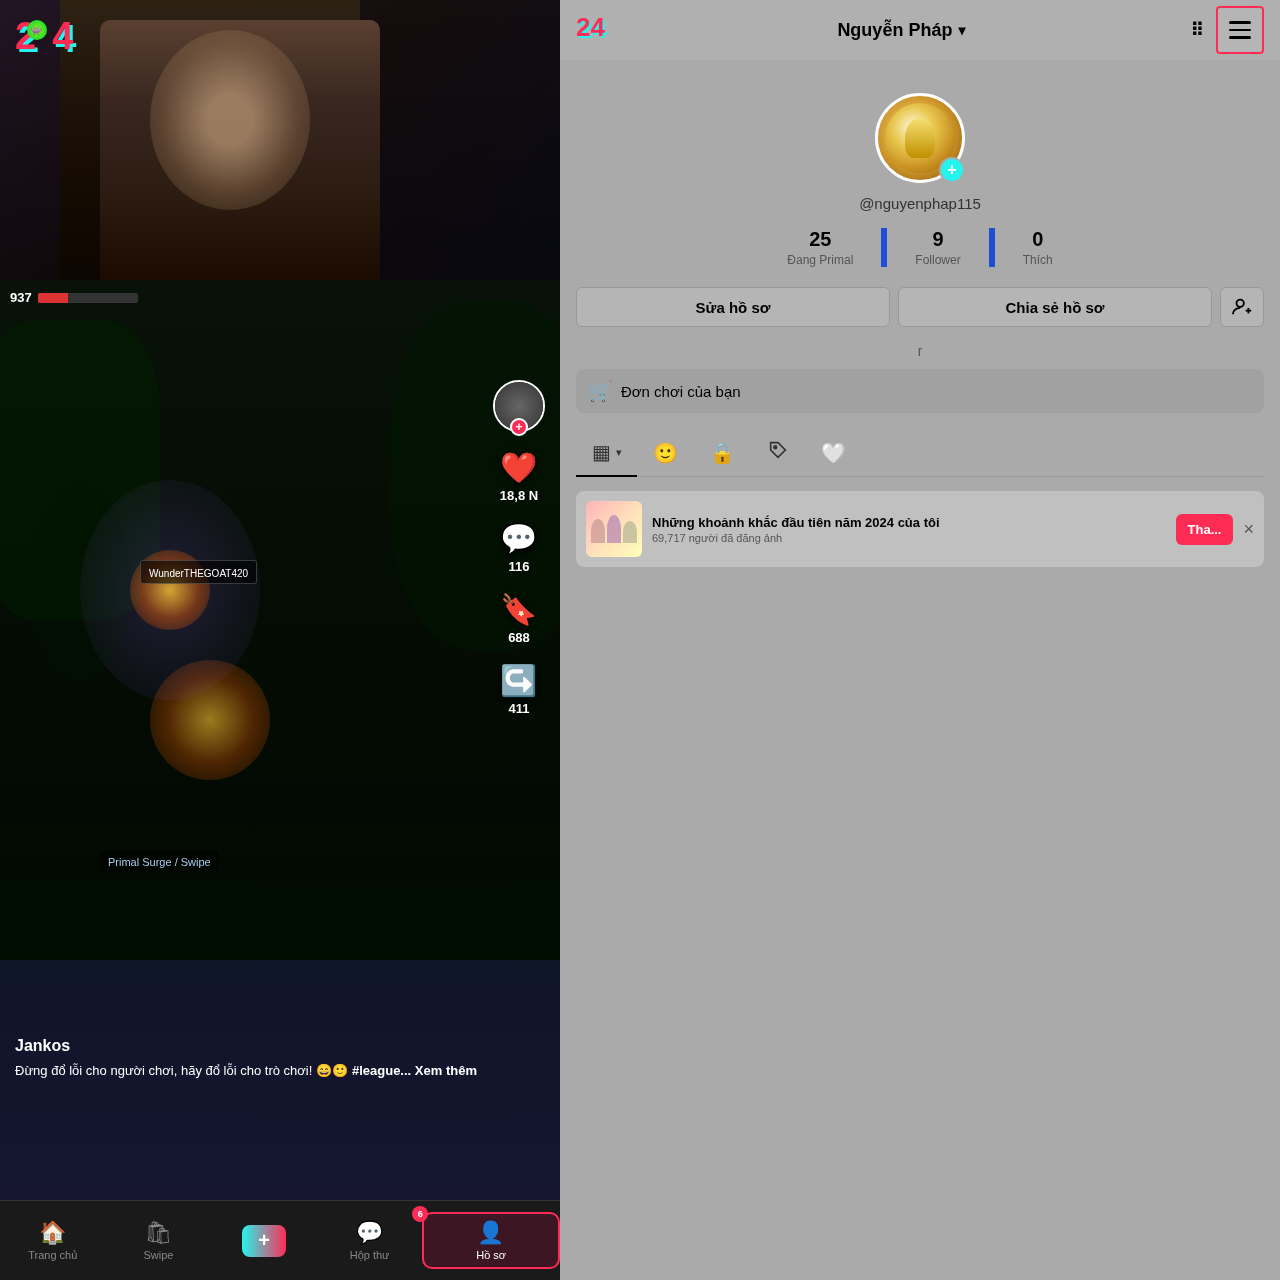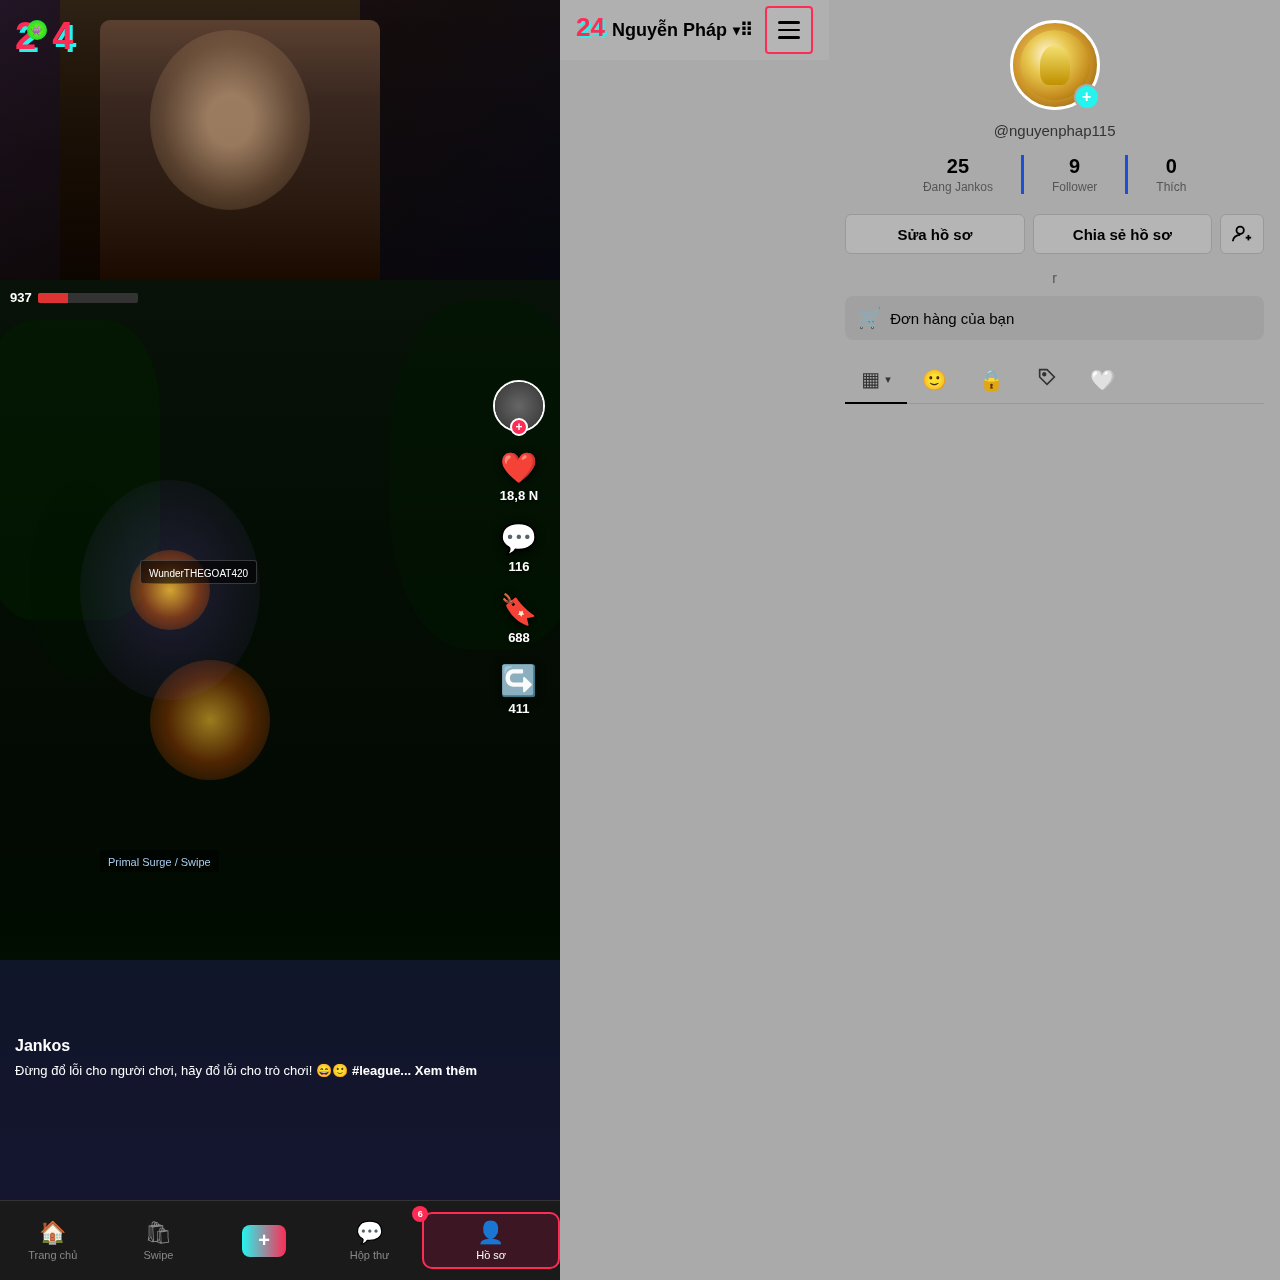--- a/index.html
+++ b/index.html
@@ -39,21 +39,21 @@
     .nav-label { color: #888; font-size: 11px; }
     .nav-icon { font-size: 22px; color: #888; }
     .nav-plus { width: 44px; height: 32px; background: linear-gradient(90deg, #25f4ee, #fe2c55); border-radius: 8px; display: flex; align-items: center; justify-content: center; color: #fff; font-size: 20px; font-weight: bold; position: relative; }
     .nav-plus::before { content: ''; position: absolute; left: -8px; top: 0; width: 16px; height: 32px; background: #25f4ee; border-radius: 8px; z-index: -1; }
     .nav-plus::after { content: ''; position: absolute; right: -8px; top: 0; width: 16px; height: 32px; background: #fe2c55; border-radius: 8px; z-index: -1; }
     .nav-badge { position: absolute; top: -6px; right: -6px; background: #fe2c55; color: #fff; font-size: 9px; width: 16px; height: 16px; border-radius: 50%; display: flex; align-items: center; justify-content: center; font-weight: bold; }
     .nav-hothu-wrap { position: relative; }
     .nav-profile-wrap { background: rgba(255,0,80,0.15); border: 2px solid #fe2c55; border-radius: 10px; padding: 6px 14px; }
 
     
-    .right-panel { flex: 1; background: #aaaaaa; display: flex; flex-direction: row; }
+    .right-panel { flex: 1; background: #aaaaaa; display: flex; flex-direction: column; gap: 13px; }
 
     
     .right-header { height: 60px; background: #b0b0b0; display: flex; align-items: center; justify-content: space-between; padding: 0 16px; }
     .header-username { font-size: 18px; font-weight: 600; color: #000; display: flex; align-items: center; gap: 6px; justify-content: space-between; }
     .header-chevron { font-size: 14px; color: #000; }
     .header-right { display: flex; align-items: center; gap: 10px; }
     .header-dots { font-size: 18px; color: #000; font-weight: 600; letter-spacing: 2px; }
     .hamburger-btn { width: 48px; height: 48px; border: 2.5px solid #fe2c55; border-radius: 4px; display: flex; flex-direction: column; align-items: center; justify-content: center; gap: 5px; background: #b5b5b5; cursor: pointer; }
     .hamburger-line { width: 22px; height: 2.5px; background: #000; border-radius: 2px; }
 
@@ -64,21 +64,21 @@
     .avatar-section { display: flex; justify-content: center; margin-bottom: 12px; }
     .profile-avatar-wrap { position: relative; width: 90px; height: 90px; }
     .profile-avatar { width: 90px; height: 90px; border-radius: 50%; background: radial-gradient(circle at 40% 40%, #e8c070, #c8902a, #8a5a10); border: 3px solid #fff; overflow: hidden; display: flex; align-items: center; justify-content: center; }
     .avatar-add-btn { position: absolute; bottom: 0; right: 0; width: 26px; height: 26px; background: #25f4ee; border-radius: 50%; display: flex; align-items: center; justify-content: center; color: #fff; font-size: 16px; font-weight: bold; border: 2px solid #aaaaaa; }
 
     
     .profile-username-text { text-align: center; font-size: 15px; color: #333; margin-bottom: 16px; }
 
     
     .stats-row { display: flex; justify-content: center; gap: 0; margin-bottom: 20px; }
-    .stat-item { display: flex; flex-direction: column; align-items: center; padding: 0 28px; border-right: 3px solid #1d4ed8; }
+    .stat-item { display: flex; flex-direction: column; align-items: center; padding: 0 28px; border-right: 6px solid #1d4ed8; }
     .stat-item:last-child { border-right: none; }
     .stat-number { font-size: 20px; font-weight: 700; color: #000; }
     .stat-label { font-size: 12px; color: #555; margin-top: 2px; }
 
     
     .profile-actions { display: flex; gap: 8px; margin-bottom: 16px; align-items: center; }
     .profile-btn { flex: 1; height: 40px; border-radius: 6px; border: 1px solid #999; background: #b5b5b5; font-size: 15px; font-weight: 600; color: #000; display: flex; align-items: center; justify-content: center; cursor: pointer; }
     .profile-add-btn { width: 44px; height: 40px; border-radius: 6px; border: 1px solid #999; background: #b5b5b5; display: flex; align-items: center; justify-content: center; cursor: pointer; font-size: 22px; color: #000; flex-shrink: 0; }
 
     
@@ -279,21 +279,21 @@
           </div>
           <div class="avatar-add-btn">+</div>
         </div>
       </div>
 
       <div class="profile-username-text">@nguyenphap115</div>
 
       <div class="stats-row">
         <div class="stat-item">
           <span class="stat-number">25</span>
-          <span class="stat-label">Đang Jankos</span>
+          <span class="stat-label">Đang Primal</span>
         </div>
         <div class="stat-item">
           <span class="stat-number">9</span>
           <span class="stat-label">Follower</span>
         </div>
         <div class="stat-item">
           <span class="stat-number">0</span>
           <span class="stat-label">Thích</span>
         </div>
       </div>
@@ -308,21 +308,21 @@
             <line x1="19" y1="13" x2="19" y2="19"></line>
             <line x1="16" y1="16" x2="22" y2="16"></line>
           </svg>
         </div>
       </div>
 
       <div class="r-text">r</div>
 
       <div class="order-section">
         <span class="order-icon">🛒</span>
-        <span class="order-text">Đơn hàng của bạn</span>
+        <span class="order-text">Đơn chơi của bạn</span>
       </div>
 
       <div class="tab-bar">
         <div class="tab-item active">
           <span class="tab-icon">▦</span>
           <span class="tab-chevron">▾</span>
         </div>
         <div class="tab-item">
           <span class="tab-icon">🙂</span>
         </div>
@@ -335,16 +335,36 @@
               <path d="M4 4l8 0 8 8-8 8-8-8z"></path>
               <circle cx="9" cy="9" r="1.5" fill="#333"></circle>
             </svg>
           </span>
         </div>
         <div class="tab-item">
           <span class="tab-icon">🤍</span>
         </div>
       </div>
 
+      <div class="notification-banner">
+        <div class="notif-thumb">
+          <div style="width:100%;height:100%;background:linear-gradient(135deg,#ffb3ba,#ffdfba,#ffffba);display:flex;align-items:center;justify-content:center;">
+
+            <div style="display:flex;gap:2px;align-items:flex-end;">
+              <div style="width:14px;height:24px;background:rgba(200,150,150,0.7);border-radius:50% 50% 0 0;"></div>
+              <div style="width:14px;height:28px;background:rgba(180,130,180,0.7);border-radius:50% 50% 0 0;"></div>
+              <div style="width:14px;height:22px;background:rgba(180,180,150,0.7);border-radius:50% 50% 0 0;"></div>
+            </div>
+          </div>
+        </div>
+        <div style="flex:1;">
+          <div class="notif-text">
+            <strong>Những khoảnh khắc đầu tiên năm 2024 của tôi</strong>
+          </div>
+          <div class="notif-sub">69,717 người đã đăng ảnh</div>
+        </div>
+        <button class="notif-btn">Tha...</button>
+        <span class="notif-close">×</span>
+      </div>
 
     </div>
   </div>
 </div>
 
 </body></html>

